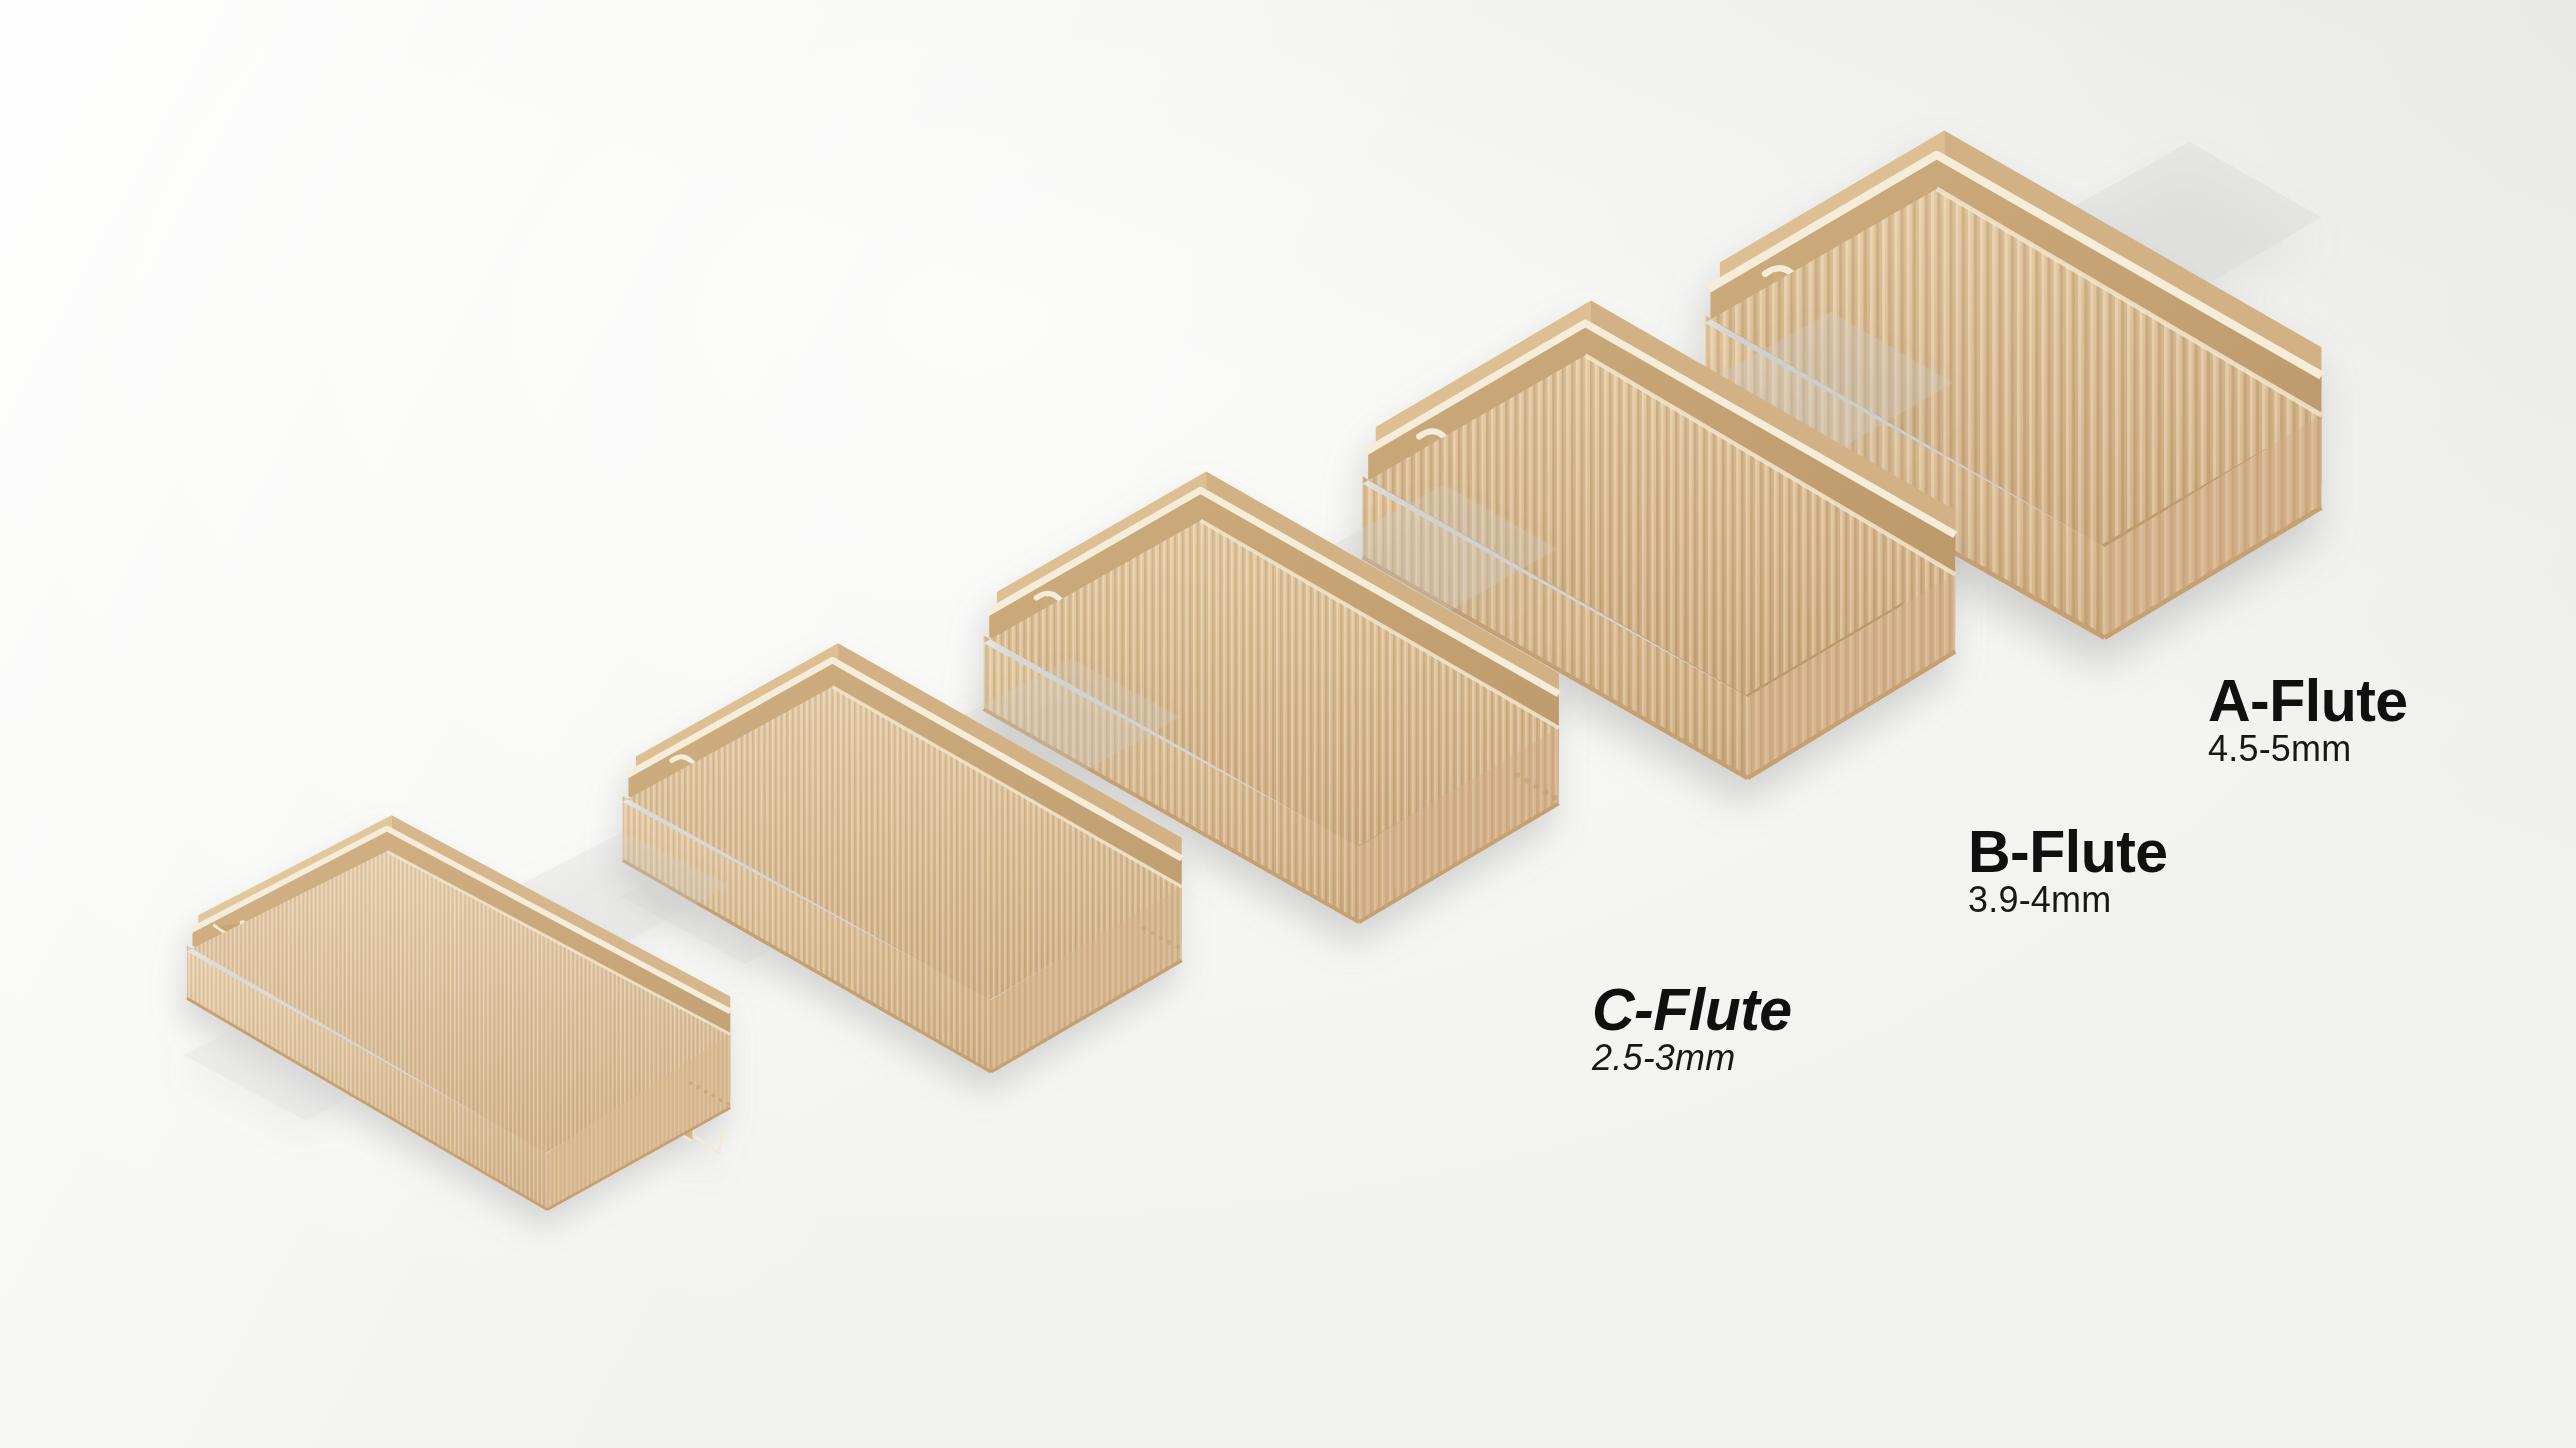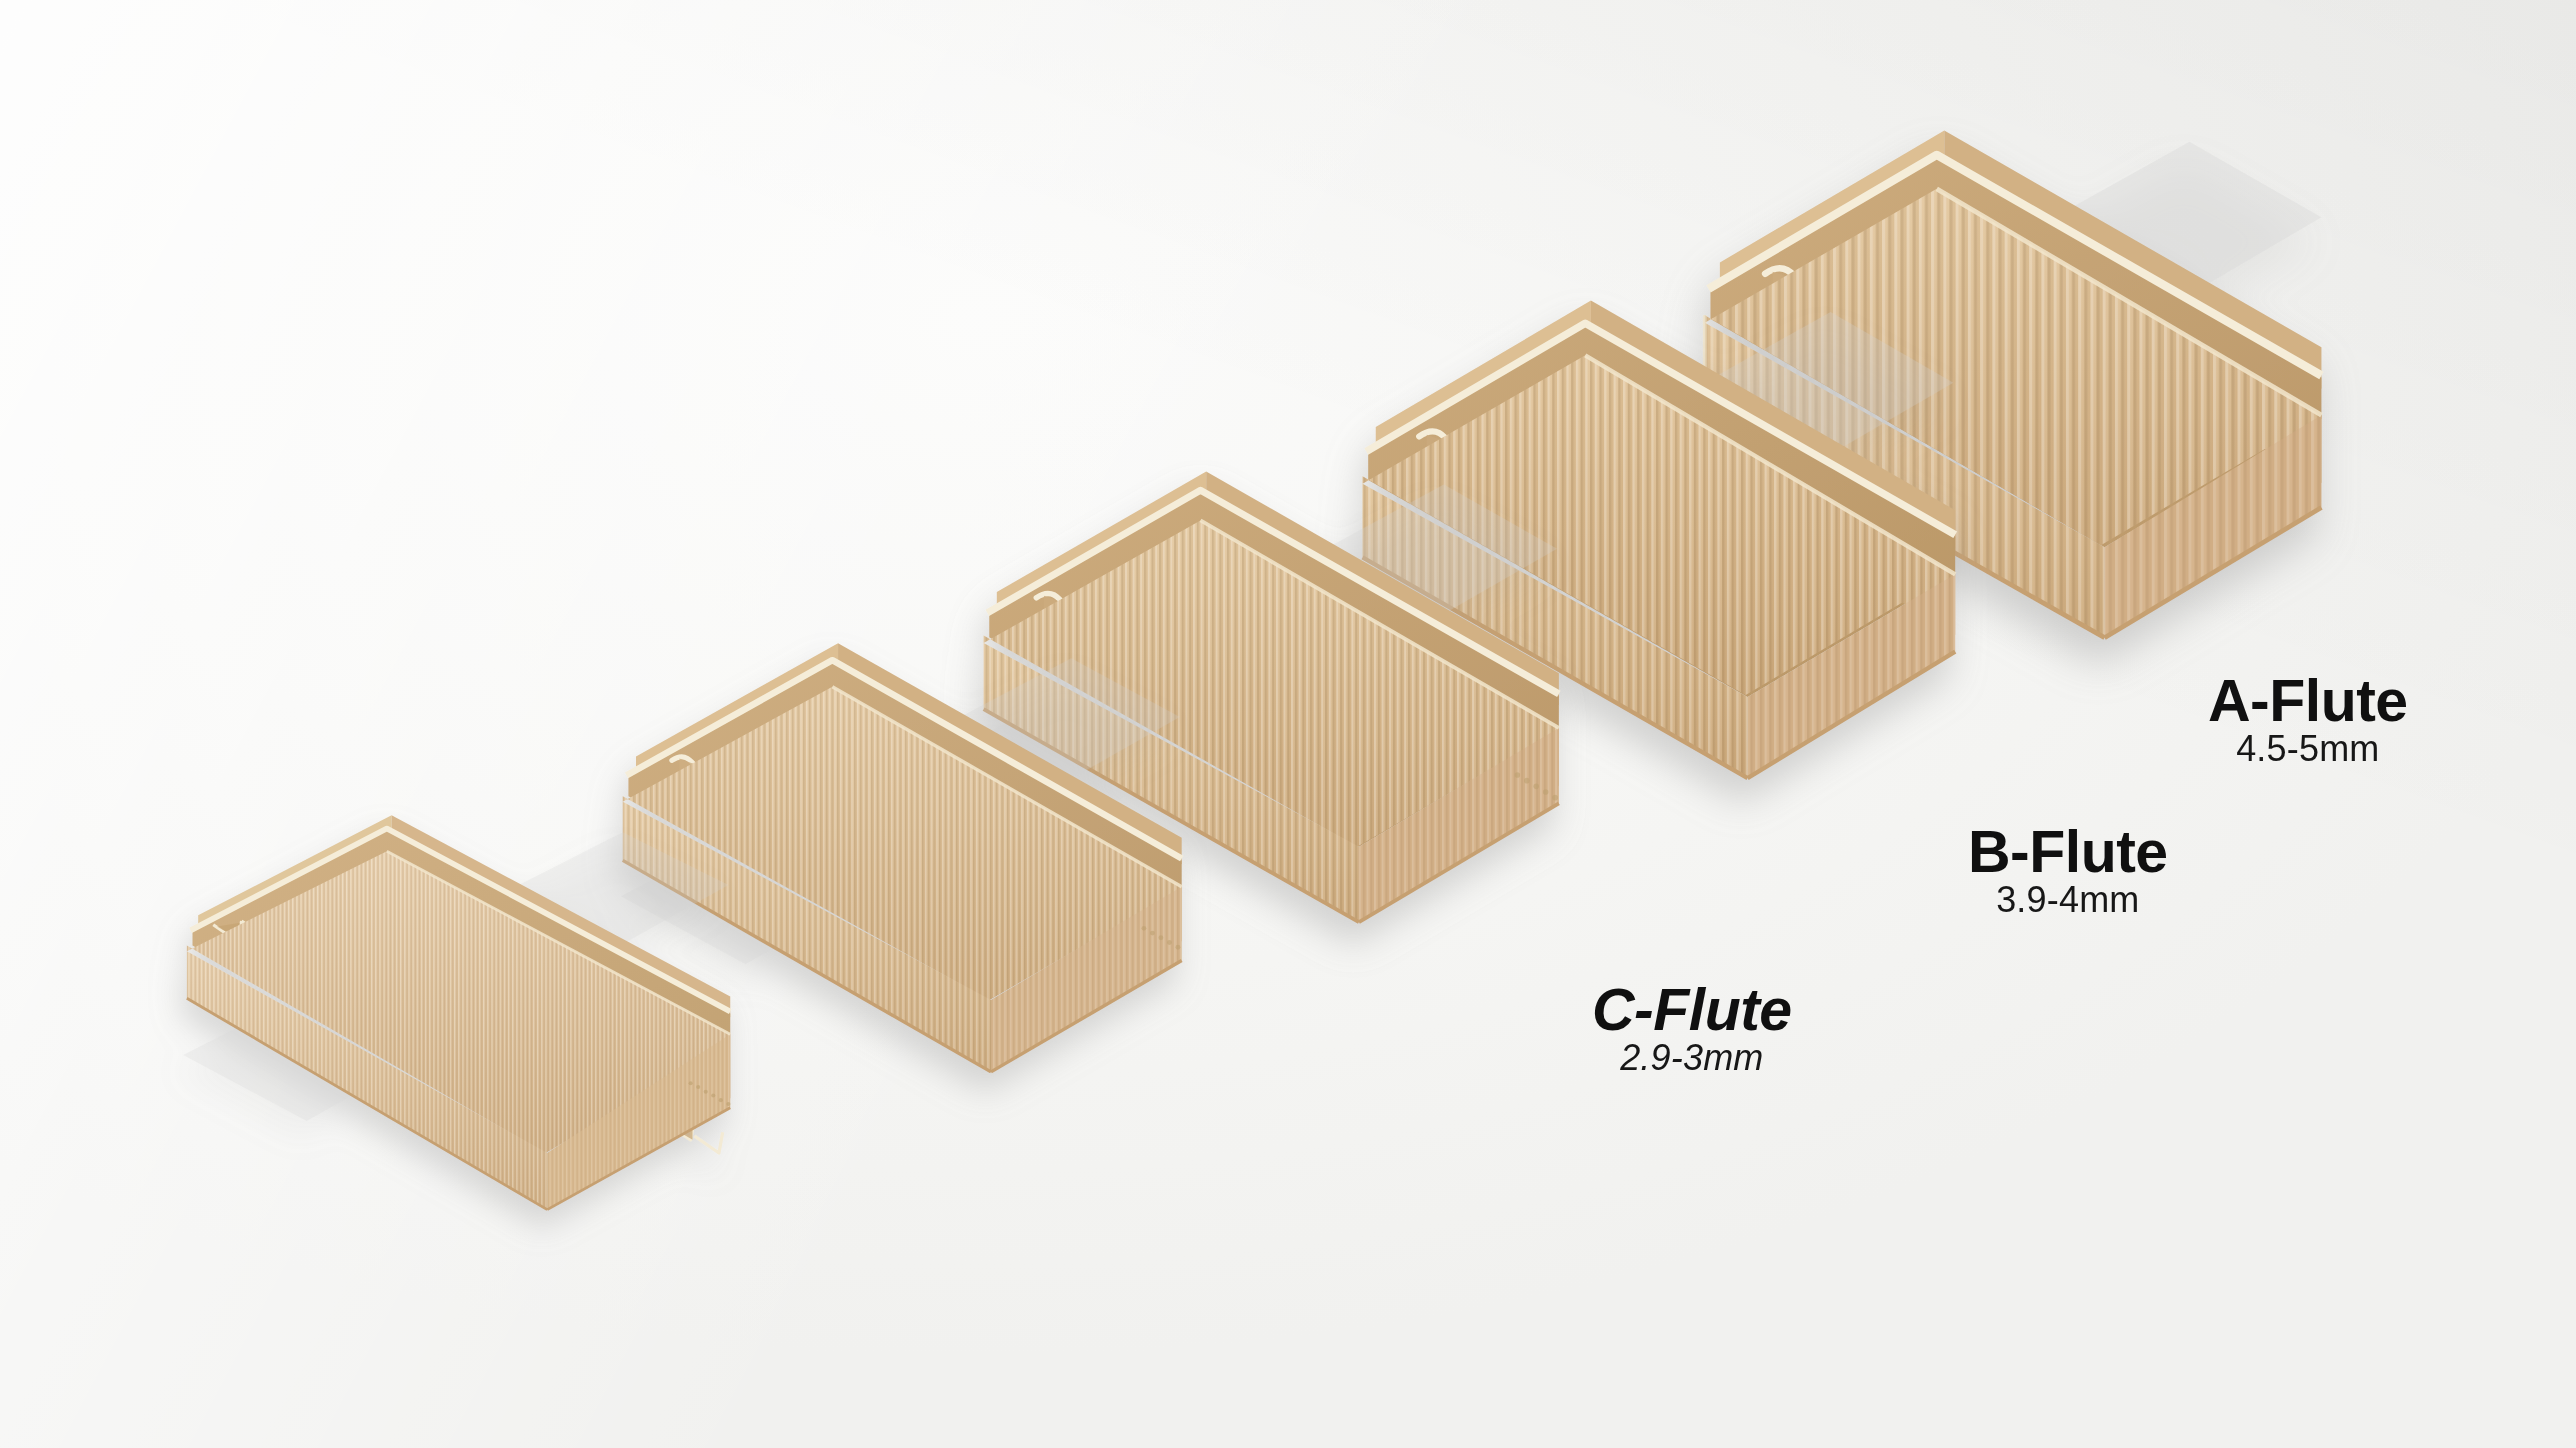--- a/index.html
+++ b/index.html
@@ -28,21 +28,20 @@
     position:absolute;
     transform-origin:0 0;
   }
   .sample svg{display:block;overflow:visible;}
 
   .label{
     position:absolute;
     color:#111111;
     white-space:nowrap;
     line-height:1;
-    text-align:center;
   }
   .label .title{
     display:block;
     font-size:59px;
     font-weight:600;
     letter-spacing:-0.5px;
     color:#101010;
   }
   .label .range{
     display:block;
@@ -383,19 +382,19 @@
     <span class="range">4.5-5mm</span>
   </div>
 
   <div class="label" id="label-b-flute" style="left:1968px;top:823px;">
     <span class="title">B-Flute</span>
     <span class="range">3.9-4mm</span>
   </div>
 
   <div class="label" id="label-c-flute" style="left:1592px;top:981px;font-style:italic;">
     <span class="title">C-Flute</span>
-    <span class="range">2.9-3mm</span>
+    <span class="range">2.5-3mm</span>
   </div>
 
 
 
 </div>
 
 
 </body></html>

